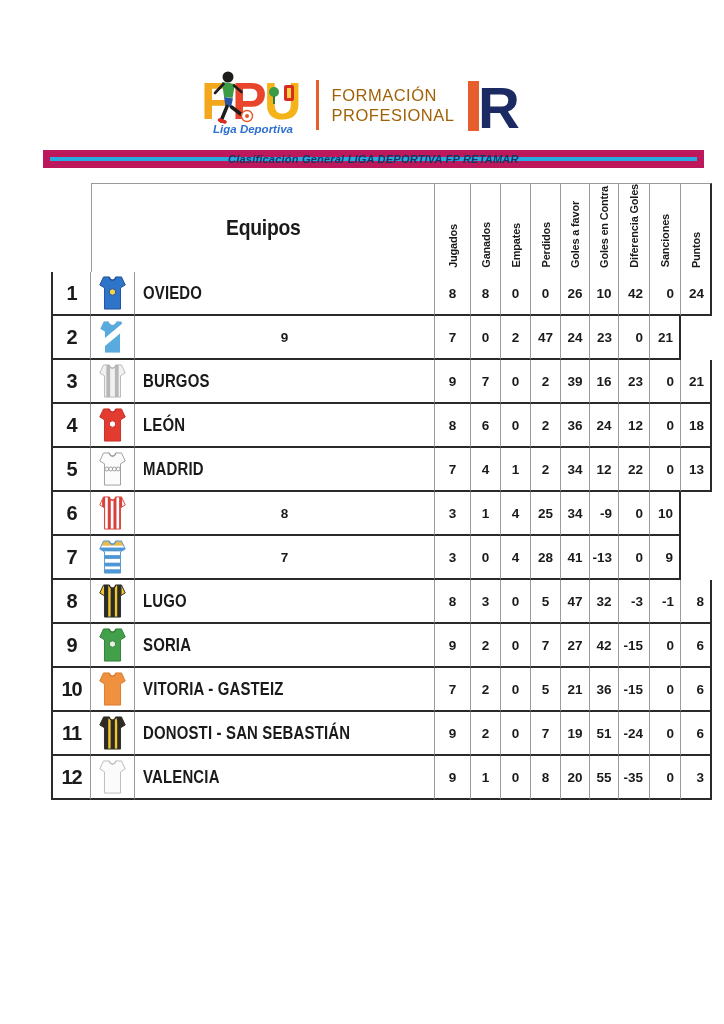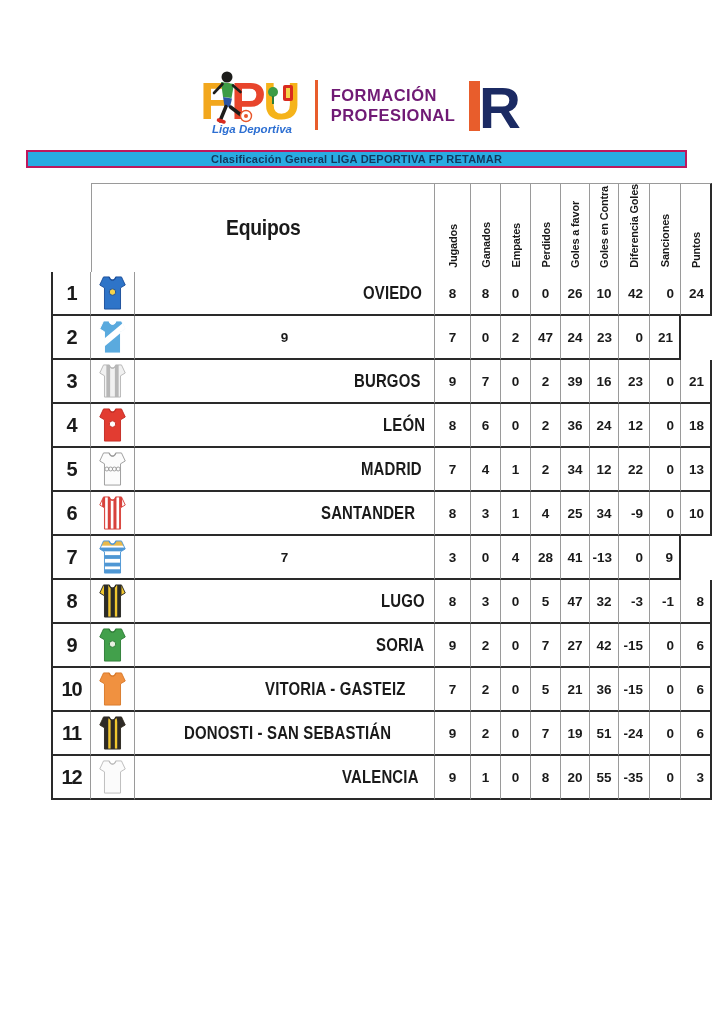--- a/index.html
+++ b/index.html
@@ -9,30 +9,30 @@
     -webkit-font-smoothing:antialiased;
   }
 
   
   .logo-row {
     position:absolute; top:70px; left:0; width:100%;
     display:flex; justify-content:center; align-items:center; gap:13px; height:70px;
   }
   .logo-sep { width:3px; height:50px; background:#e85d2c; }
   .formacion {
-    color:#701a75; font-weight:700; font-size:16.5px; line-height:1.22;
+    color:#a16207; font-weight:400; font-size:16.5px; line-height:1.22;
     letter-spacing:.5px;
   }
   .r-logo { display:flex; align-items:flex-start; }
 
   
   .banner {
-    position:absolute; top:150px; left:26px; width:661px; height:18px;
-    box-sizing:border-box; border:2px solid #be185d;
-    display:flex; align-items:center; justify-content:center;
+    position:absolute; top:150px; left:43px; width:661px; height:18px;
+    box-sizing:border-box; border:7px solid #be185d;
+    display:flex; align-items:center; justify-content:center;font-style:italic;
   }
   .banner-text {
     font-size:11.5px; font-weight:700; color:#11395f; letter-spacing:.2px;
     transform:scaleX(.96);
   }
 
   
   .ltable { position:absolute; top:183px; left:31px; width:661px;padding-left:20px; }
   .grid-row {
     display:grid;
@@ -59,21 +59,21 @@
   .rot {
     writing-mode:vertical-rl; transform:rotate(180deg);
     font-size:11px; font-weight:700; white-space:nowrap; letter-spacing:-.2px;
   }
 
   
   .d-cell { border-right:1px solid #9a9a9a; border-bottom:2px solid #2a2a2a; }
   .d-first { border-left:2px solid #2a2a2a; }
   .d-last  { border-right:2px solid #2a2a2a; }
   .rank { font-size:20px; font-weight:800; letter-spacing:-1px; }
-  .name-cell { justify-content:flex-end; padding-left:8px; overflow:hidden; }
+  .name-cell { justify-content:flex-start; padding-left:8px; overflow:hidden; }
   .team-name {
     font-size:18px; font-weight:700; white-space:nowrap;
     display:inline-block; transform:scaleX(.83); transform-origin:left center;
     letter-spacing:.2px;
   }
   .stat { font-size:13.5px; font-weight:700; }
   .ralign { justify-content:flex-end; padding-right:6px; }
   .jersey-cell svg { display:block; }
 </style>
 </head>
@@ -331,23 +331,20 @@
               <rect x="-2" y="-2" width="32" height="40" fill="#ffffff"></rect>
               <rect x="3" y="-2" width="3.2" height="40" fill="#d8423c"></rect>
               <rect x="9" y="-2" width="3.2" height="40" fill="#d8423c"></rect>
               <rect x="15" y="-2" width="3.2" height="40" fill="#d8423c"></rect>
               <rect x="21" y="-2" width="3.2" height="40" fill="#d8423c"></rect>
             </g>
     <path d="M4.5 1 L10.5 1 C11.5 5.5 16.5 5.5 17.5 1 L23.5 1 L27.5 9.5 L22.5 12.5 L22.5 35 L5.5 35 L5.5 12.5 L0.5 9.5 Z" fill="none" stroke="#d8423c" stroke-width="1"></path>
     <path d="M10.5 1 C11.5 5.5 16.5 5.5 17.5 1" fill="none" stroke="#d8423c" stroke-width="1.2"></path>
   </svg>
         </div>
-        <div class="cell d-cell name-cell">
-          <span class="team-name">SANTANDER</span>
-        </div>
         <div class="cell d-cell stat">8</div>
         <div class="cell d-cell stat">3</div>
         <div class="cell d-cell stat">1</div>
         <div class="cell d-cell stat">4</div>
         <div class="cell d-cell stat">25</div>
         <div class="cell d-cell stat">34</div>
         <div class="cell d-cell stat ralign">-9</div>
         <div class="cell d-cell stat ralign">0</div>
         <div class="cell d-cell stat ralign d-last">10</div>
       </div>

